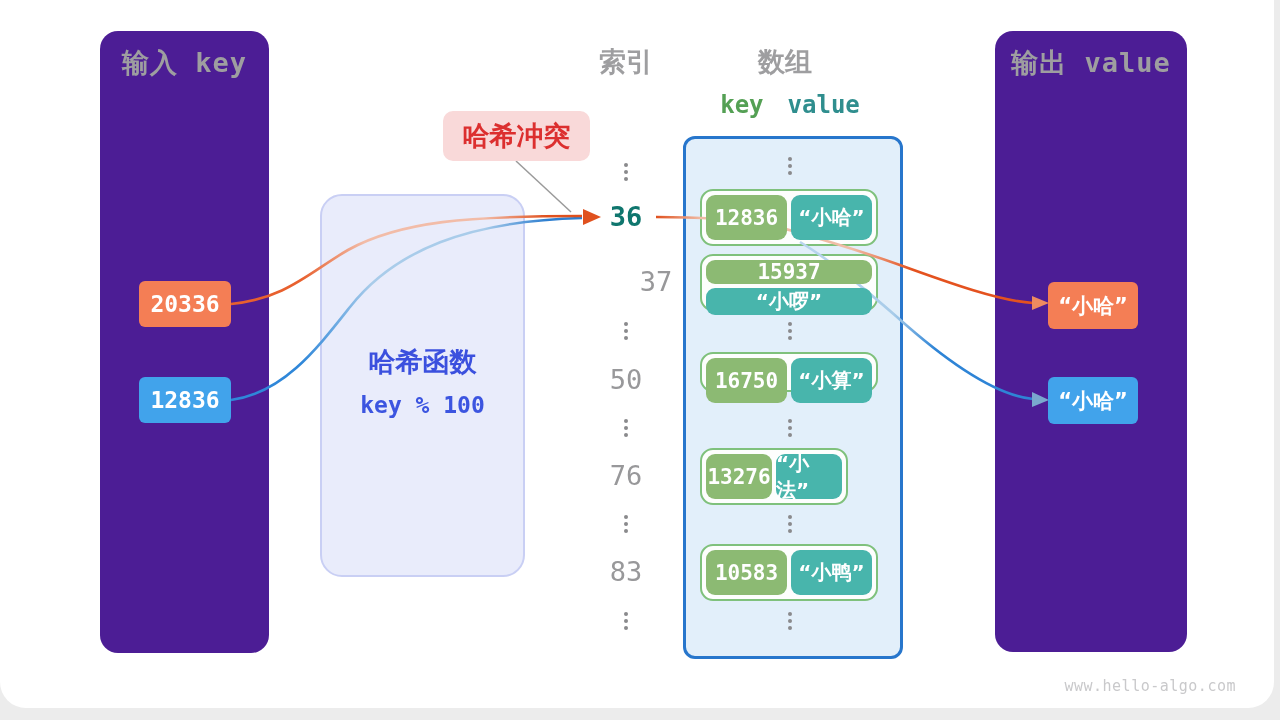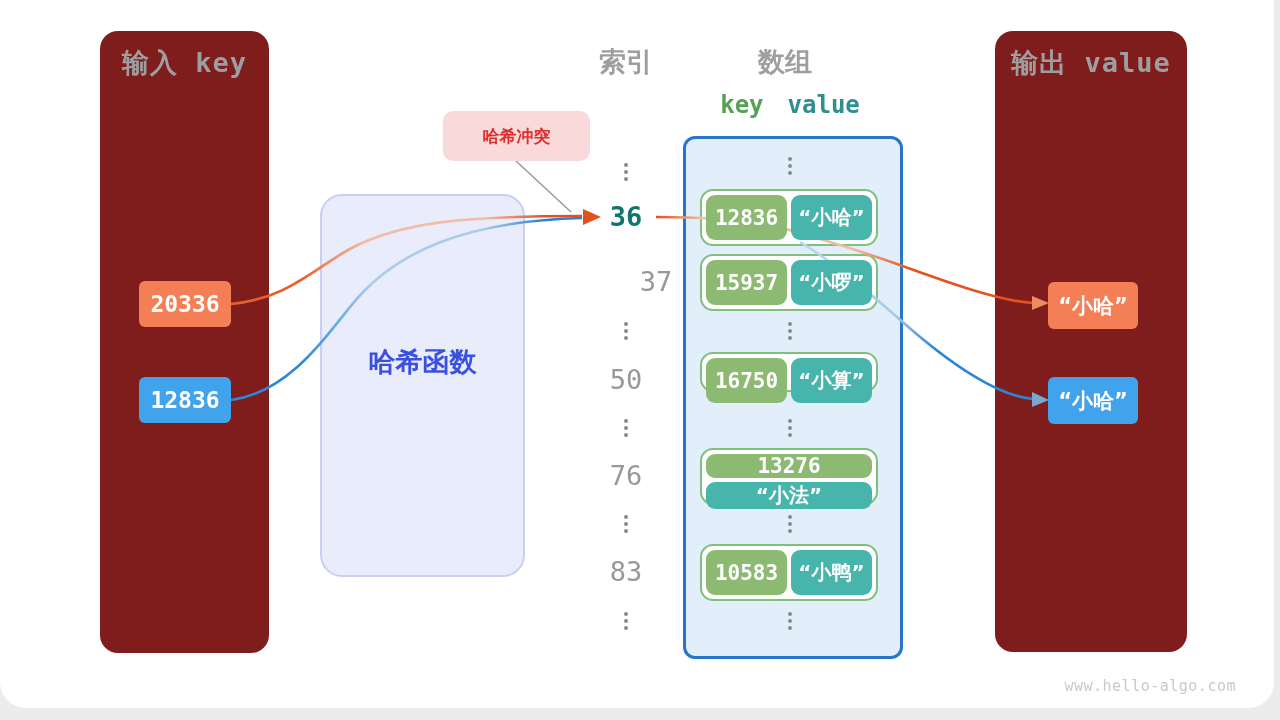--- a/index.html
+++ b/index.html
@@ -9,21 +9,21 @@
     font-family:"DejaVu Sans","Liberation Sans",sans-serif;
   }
   .card{
     position:relative;width:1274px;height:708px;background:#ffffff;
     border-radius:0 0 26px 26px;overflow:hidden;
   }
   .abs{position:absolute;}
   .mono{font-family:"DejaVu Sans Mono","Liberation Mono",monospace;}
 
   
-  .panel{background:#7f1d1d;border-radius:18px;}
+  .panel{background:#4c1d95;border-radius:18px;}
   .panel-title{
     position:absolute;top:14px;left:0;right:0;text-align:center;
     font-family:"DejaVu Sans Mono","Liberation Mono",monospace;
     font-weight:700;font-size:27px;color:#9e9ea0;letter-spacing:1px;
   }
   .col-header{
     font-weight:700;font-size:27px;color:#9e9ea0;text-align:center;
     font-family:"DejaVu Sans Mono","Liberation Mono",monospace;
   }
 
@@ -36,21 +36,21 @@
     color:#3b50de;font-size:27px;font-weight:600;
   }
   .hash-formula{
     position:absolute;left:0;right:0;top:196px;text-align:center;
     color:#3c55e0;font-size:23px;font-weight:600;
   }
 
   
   .collision{
     background:#f9d9d9;border-radius:10px;color:#dc2f2f;
-    font-weight:700;font-size:17px;display:flex;align-items:center;justify-content:center;
+    font-weight:700;font-size:27px;display:flex;align-items:center;justify-content:center;
     z-index:3;
   }
 
   
   .badge{
     display:flex;align-items:center;justify-content:center;color:#fff;
     border-radius:6px;z-index:3;font-weight:700;
   }
   .badge.orange{background:#f47e55;}
   .badge.blue{background:#41a3eb;}
@@ -108,20 +108,21 @@
   <div class="abs col-header" style="left:590px;top:44px;width:72px;">索引</div>
   <div class="abs col-header" style="left:749px;top:44px;width:72px;">数组</div>
 
   <div class="abs kv-header mono" style="left:683px;top:91px;width:214px;align-items:flex-end;">
     <span class="kv-key">key</span>
     <span class="kv-val">value</span>
   </div>
 
   <div class="abs hash-box" style="left:320px;top:194px;width:201px;height:379px;text-decoration:underline;">
     <div class="hash-title">哈希函数</div>
+    <div class="hash-formula mono">key % 100</div>
   </div>
 
   <div class="abs array-box" style="left:683px;top:136px;width:214px;height:517px;"></div>
 
   <div class="abs vdots" style="left:590px;top:163px;">
       <i></i>
       <i></i>
       <i></i>
     </div>
   <div class="abs idx hl mono" style="left:590px;top:197px;">36</div>
@@ -173,29 +174,29 @@
   <div class="abs vdots" style="left:754px;top:612px;">
       <i></i>
       <i></i>
       <i></i>
     </div>
 
   <div class="abs row-wrap" style="left:700px;top:189px;width:178px;height:57px;">
     <div class="kv-badge key mono">12836</div>
     <div class="kv-badge val">“小哈”</div>
   </div>
-  <div class="abs row-wrap" style="left:700px;top:254px;width:178px;height:57px;">
+  <div class="abs row-wrap" style="left:700px;top:254px;width:178px;height:57px;flex-direction:column;">
     <div class="kv-badge key mono">15937</div>
     <div class="kv-badge val">“小啰”</div>
   </div>
   <div class="abs row-wrap" style="left:700px;top:352px;width:178px;height:40px;">
     <div class="kv-badge key mono">16750</div>
     <div class="kv-badge val">“小算”</div>
   </div>
-  <div class="abs row-wrap" style="left:700px;top:448px;width:178px;height:57px;flex-direction:column;">
+  <div class="abs row-wrap" style="left:700px;top:448px;width:148px;height:57px;">
     <div class="kv-badge key mono">13276</div>
     <div class="kv-badge val">“小法”</div>
   </div>
   <div class="abs row-wrap" style="left:700px;top:544px;width:178px;height:57px;">
     <div class="kv-badge key mono">10583</div>
     <div class="kv-badge val">“小鸭”</div>
   </div>
 
   <svg class="overlay" width="1280" height="720" viewBox="0 0 1280 720">
     <defs>

